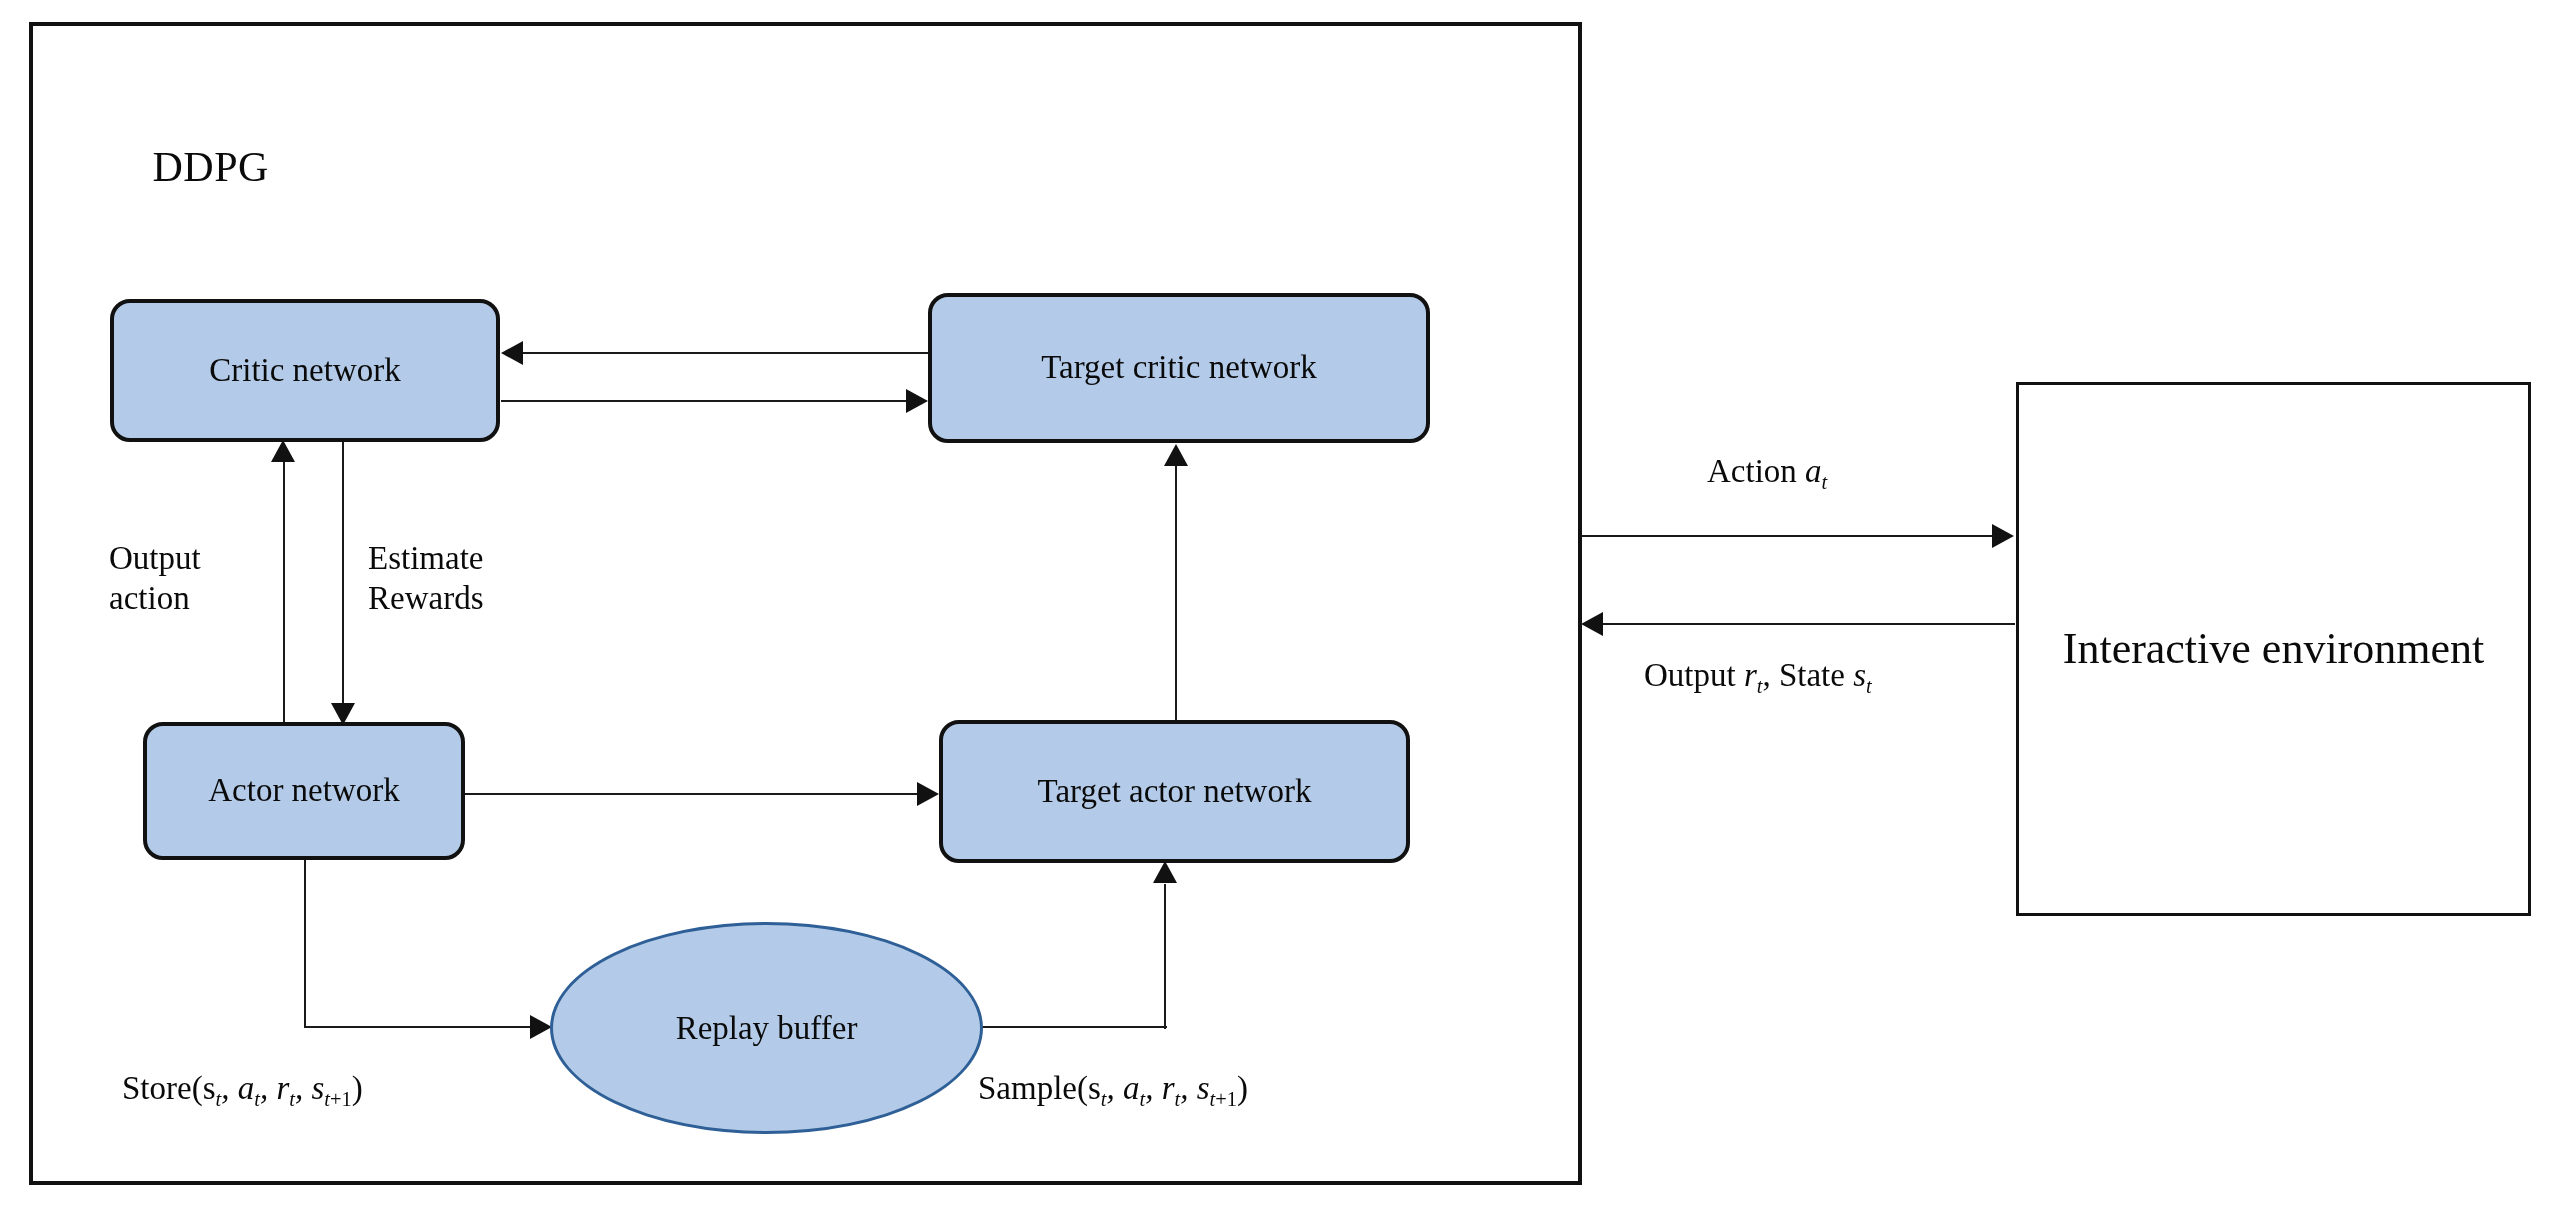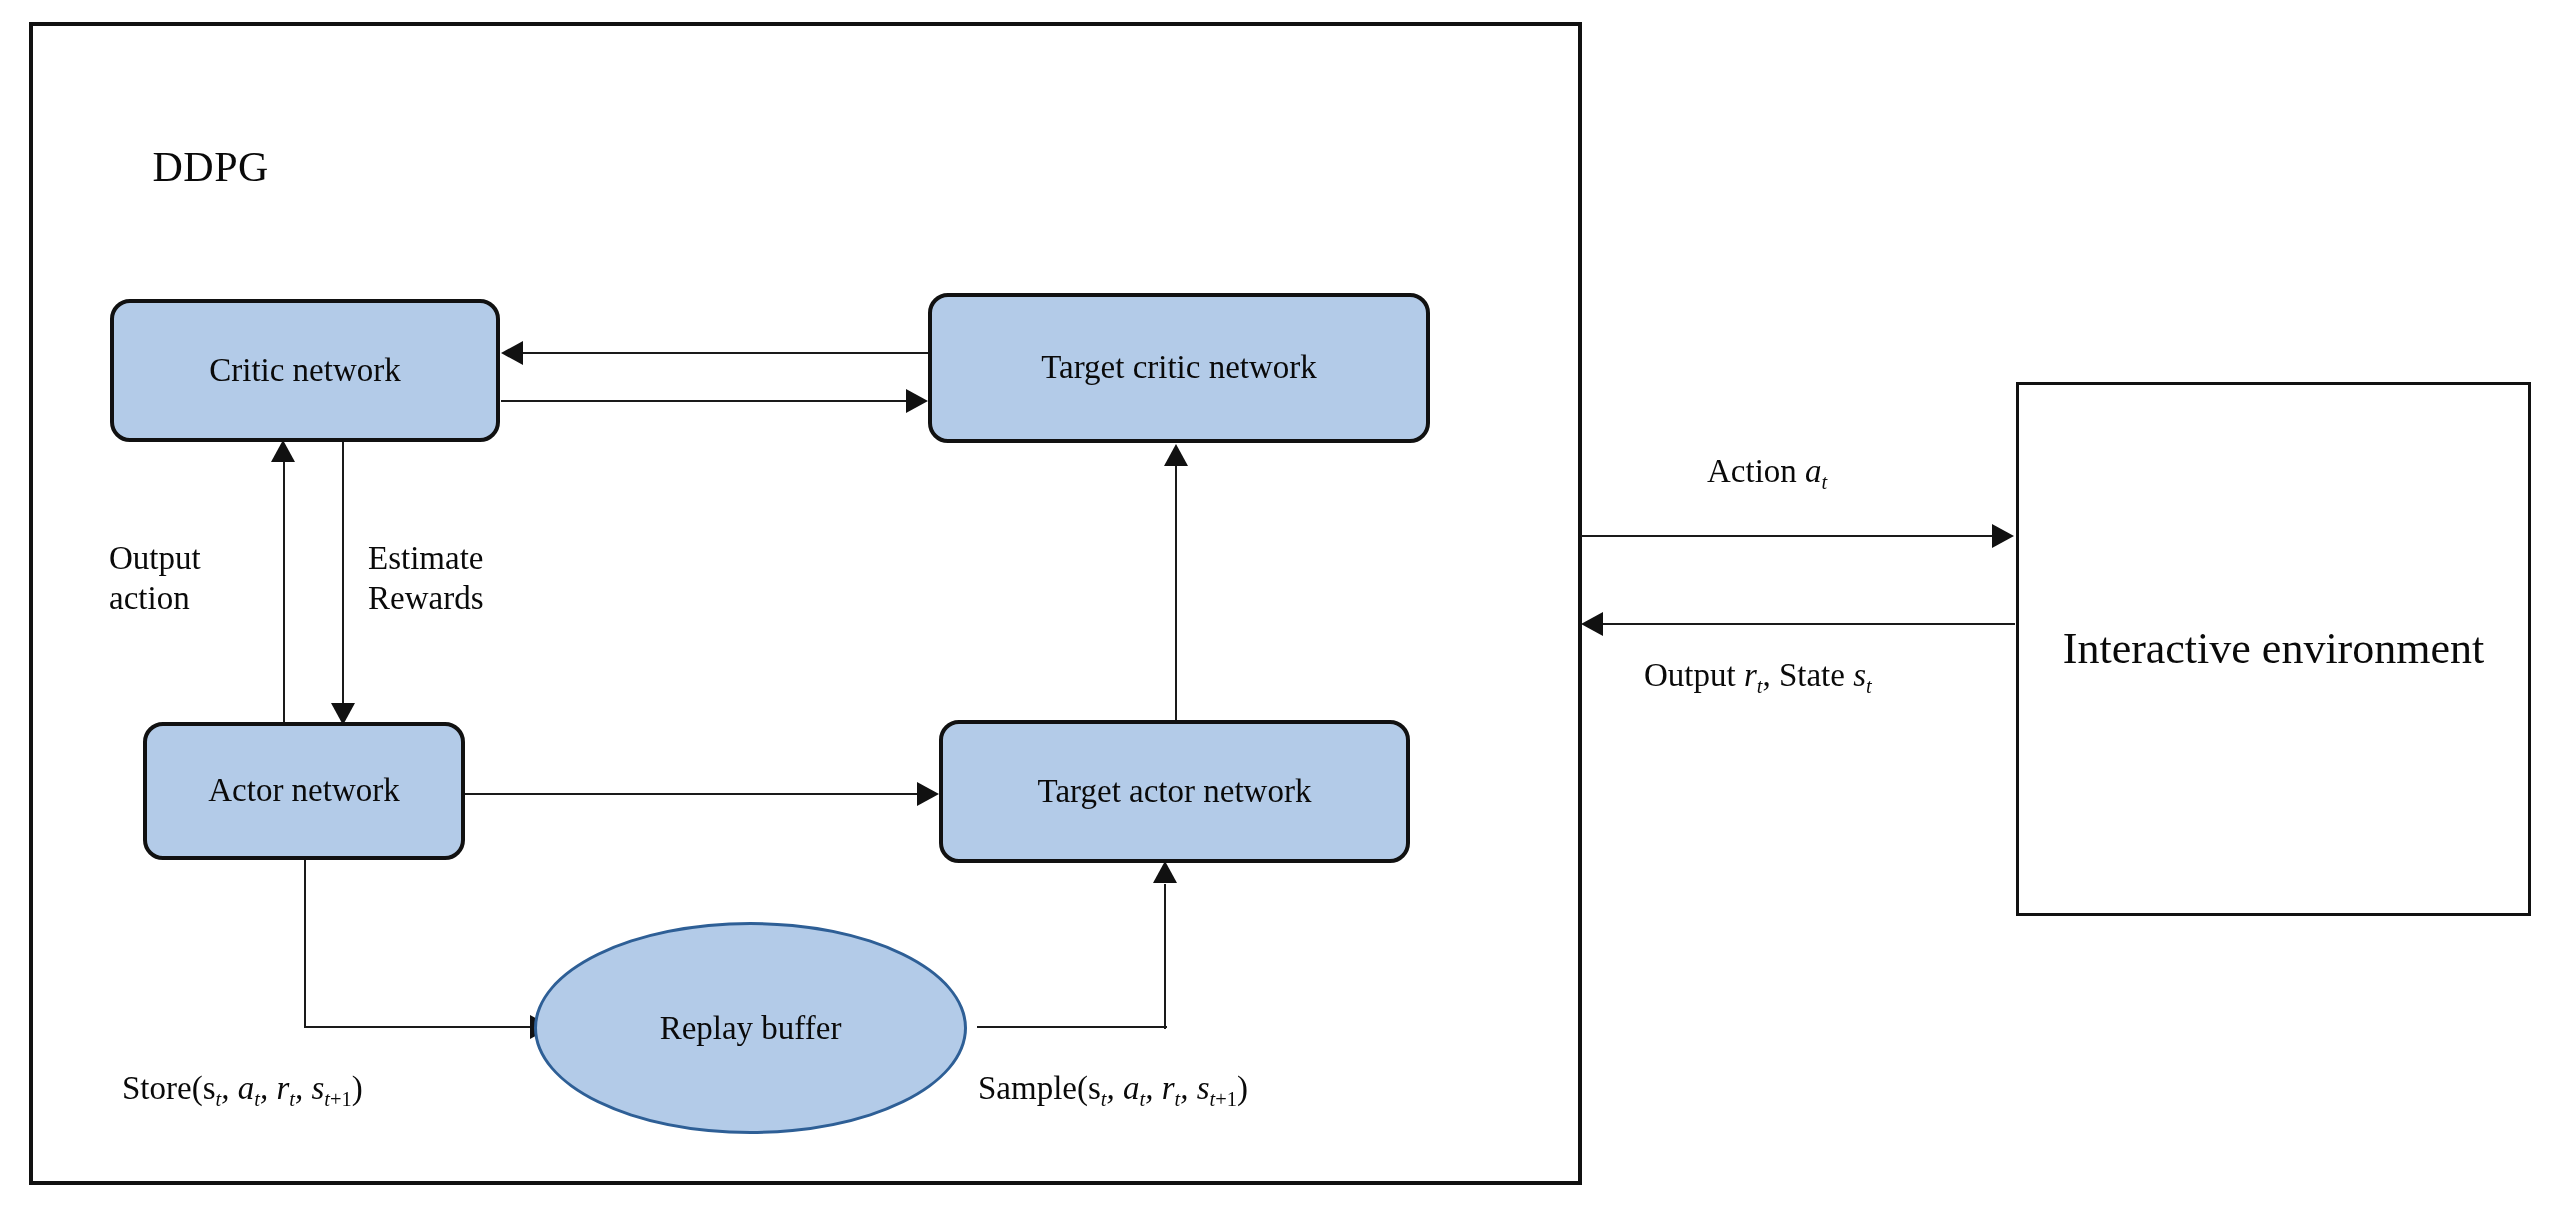--- a/index.html
+++ b/index.html
@@ -74,21 +74,21 @@
     line-height: 1.2;
     z-index: 4;
   }
   .node-critic      { left: 110px;  top: 299px; width: 390px; height: 143px; }
   .node-tcritic     { left: 928px; top: 293px; width: 502px; height: 150px; }
   .node-actor       { left: 143px;  top: 722px; width: 322px; height: 138px; }
   .node-tactor      { left: 939px; top: 720px; width: 471px; height: 143px; }
   
   .ellipse {
     position: absolute;
-    left: 534px;
+    left: 550px;
     top: 922px;
     width: 433px;
     height: 212px;
     background: #b3cbe8;
     border: 3.7px solid #2e5f96;
     border-radius: 50%;
     box-sizing: border-box;
     display: flex;
     align-items: center;
     justify-content: center;

